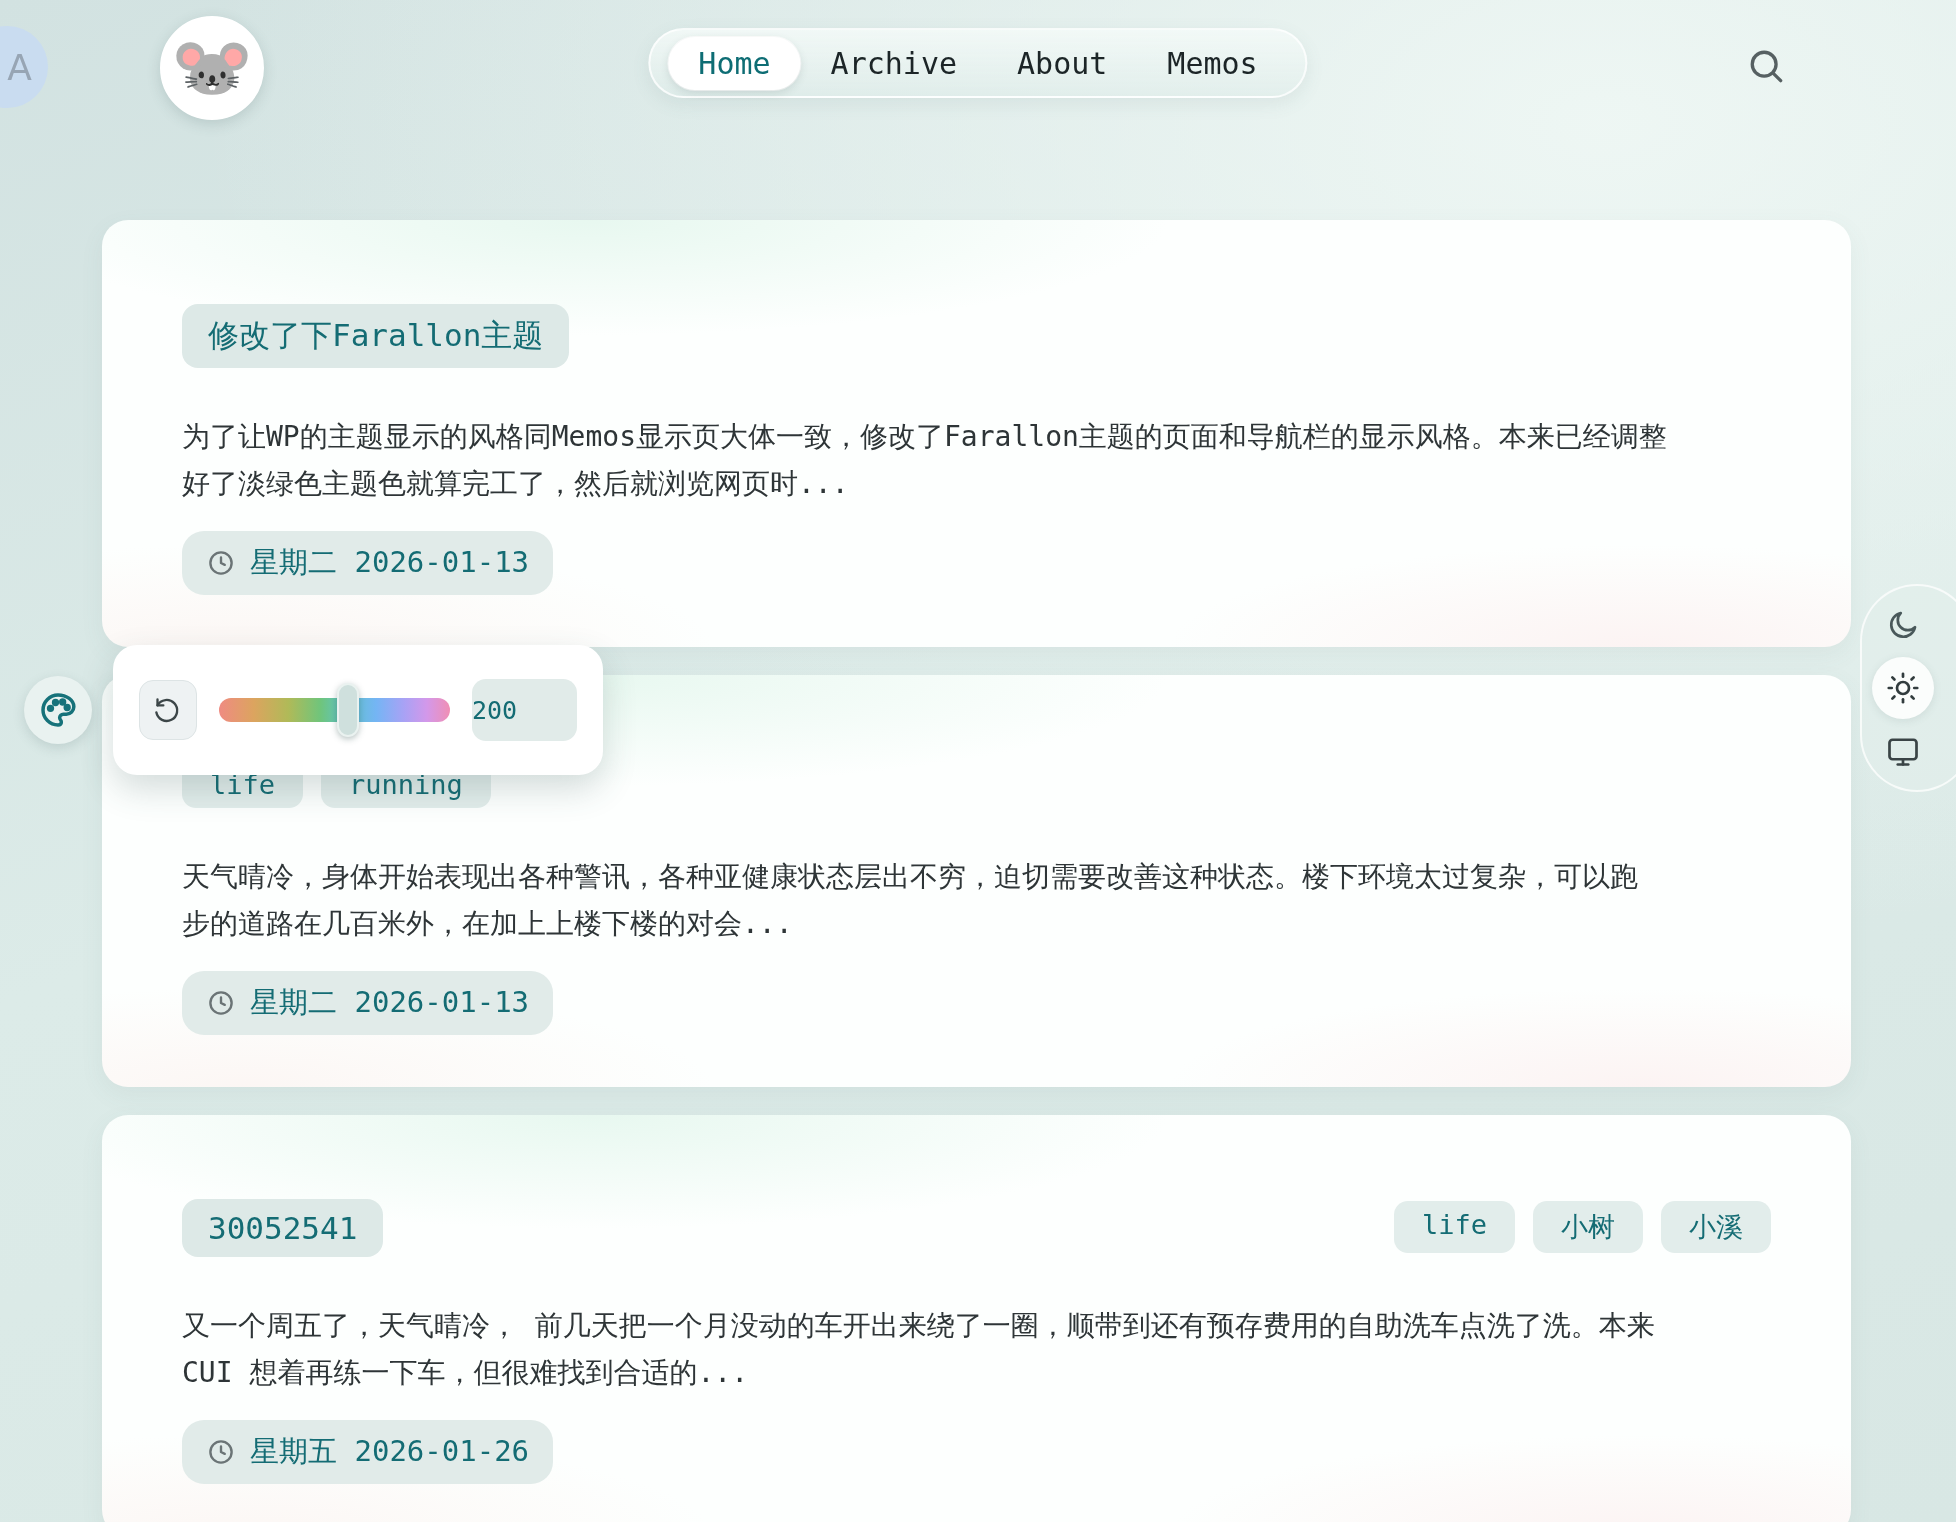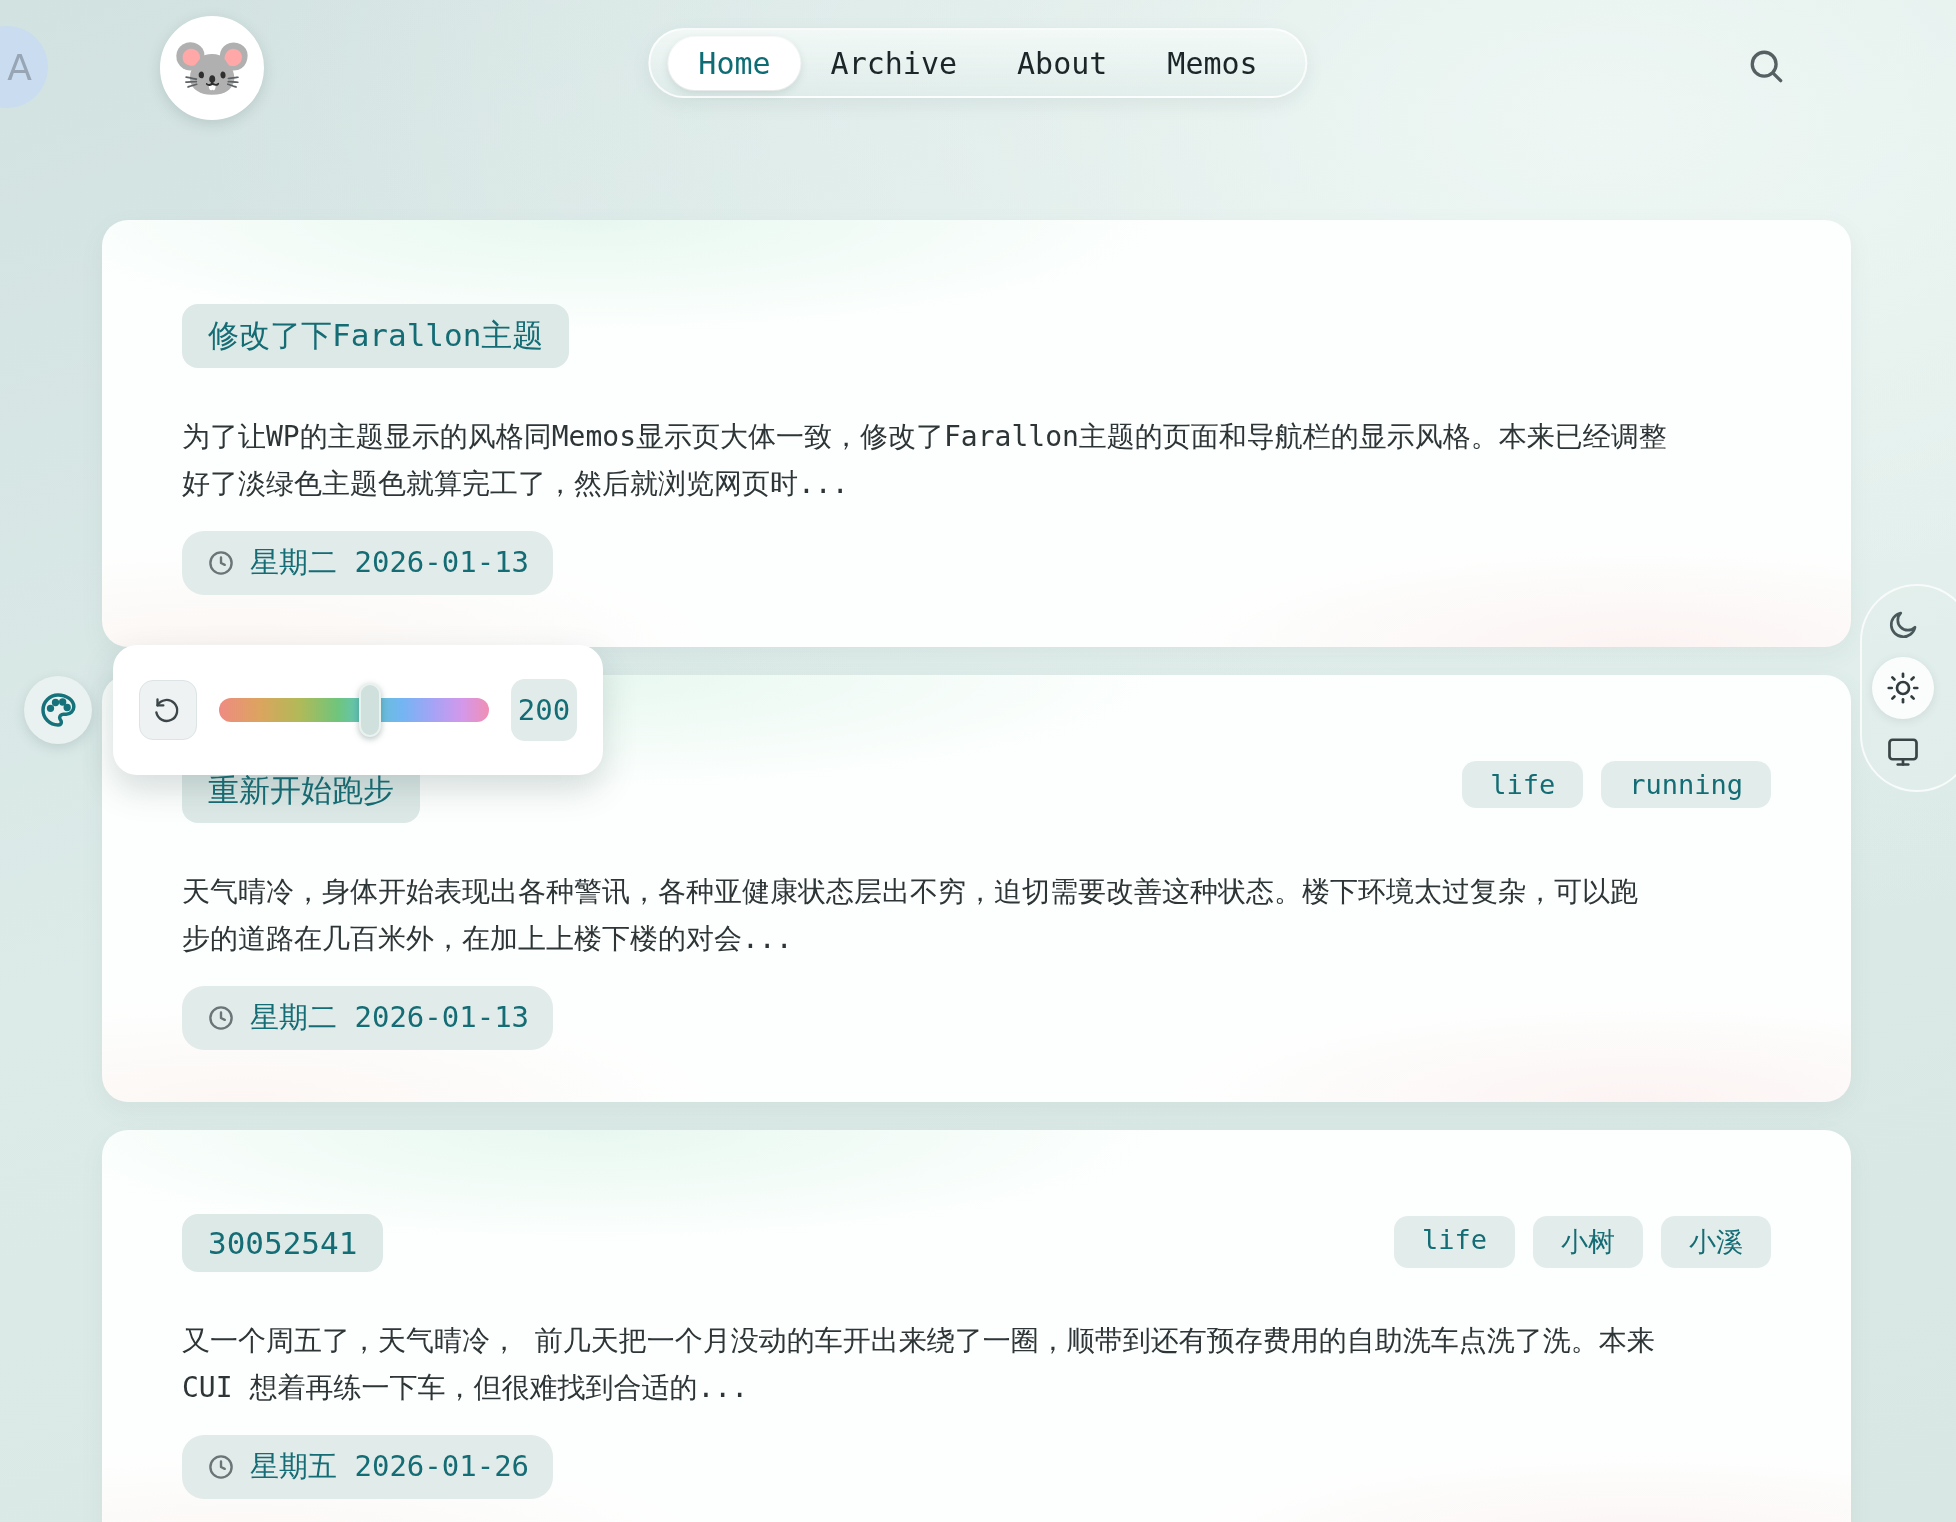--- a/index.html
+++ b/index.html
@@ -101,22 +101,22 @@
   .hue-slider { position:relative; flex:1; height:24px; border-radius:12px; cursor:pointer;
     background:linear-gradient(90deg,#ef8b82 0%,#dca45f 15%,#b0ba58 30%,#6fc57c 44%,#5fc4c6 54%,#74b5f4 68%,#a8a2f5 80%,#d398ea 90%,#f08fb4 100%);
   }
   .hue-handle {
     position:absolute; top:50%; transform:translate(-50%,-50%);
     width:22px; height:54px; border-radius:11px;
     background:#cfe0dd; border:2px solid #eaf2f0;
     box-shadow:0 2px 6px rgba(50,80,78,.35); cursor:grab;
   }
   .hue-value {
-    width:66px; height:62px; border-radius:14px; background:#e1ebe9;
-    color:#146c74; font-size:29px; display:flex; align-items:center; justify-content:center;
+    width:105px; height:62px; border-radius:14px; background:#e1ebe9;
+    color:#146c74; font-size:25px; display:flex; align-items:center; 
     flex:0 0 auto;
   }
 
   
   .theme-switch {
     position:absolute; right:-18px; top:584px; width:114px; height:208px;
     border-radius:57px; background:rgba(226,238,235,.65);
     border:2px solid rgba(255,255,255,.75);
     display:flex; flex-direction:column; align-items:flex-start; justify-content:space-between;
     padding:8px 0 8px 10px; z-index:20;
@@ -163,21 +163,20 @@
     <div class="date-pill">
       <svg width="30" height="30" viewBox="0 0 24 24" fill="none" stroke="#6b7476" stroke-width="1.9" stroke-linecap="round" stroke-linejoin="round">
         <circle cx="12" cy="12" r="8.5"></circle>
         <polyline points="12 7.5 12 12 15 13.5"></polyline>
       </svg>
       <span>星期二 2026-01-13</span>
     </div>
   </article>
     <article class="card">
     <div class="card-head">
-      <span class="title-pill">重新开始跑步</span>
       <span class="tag-row">
           <span class="tag-pill">life</span>
           <span class="tag-pill">running</span>
         </span>
     </div>
     <p class="excerpt">天气晴冷，身体开始表现出各种警讯，各种亚健康状态层出不穷，迫切需要改善这种状态。楼下环境太过复杂，可以跑
 步的道路在几百米外，在加上上楼下楼的对会...</p>
     <div class="date-pill">
       <svg width="30" height="30" viewBox="0 0 24 24" fill="none" stroke="#6b7476" stroke-width="1.9" stroke-linecap="round" stroke-linejoin="round">
         <circle cx="12" cy="12" r="8.5"></circle>

